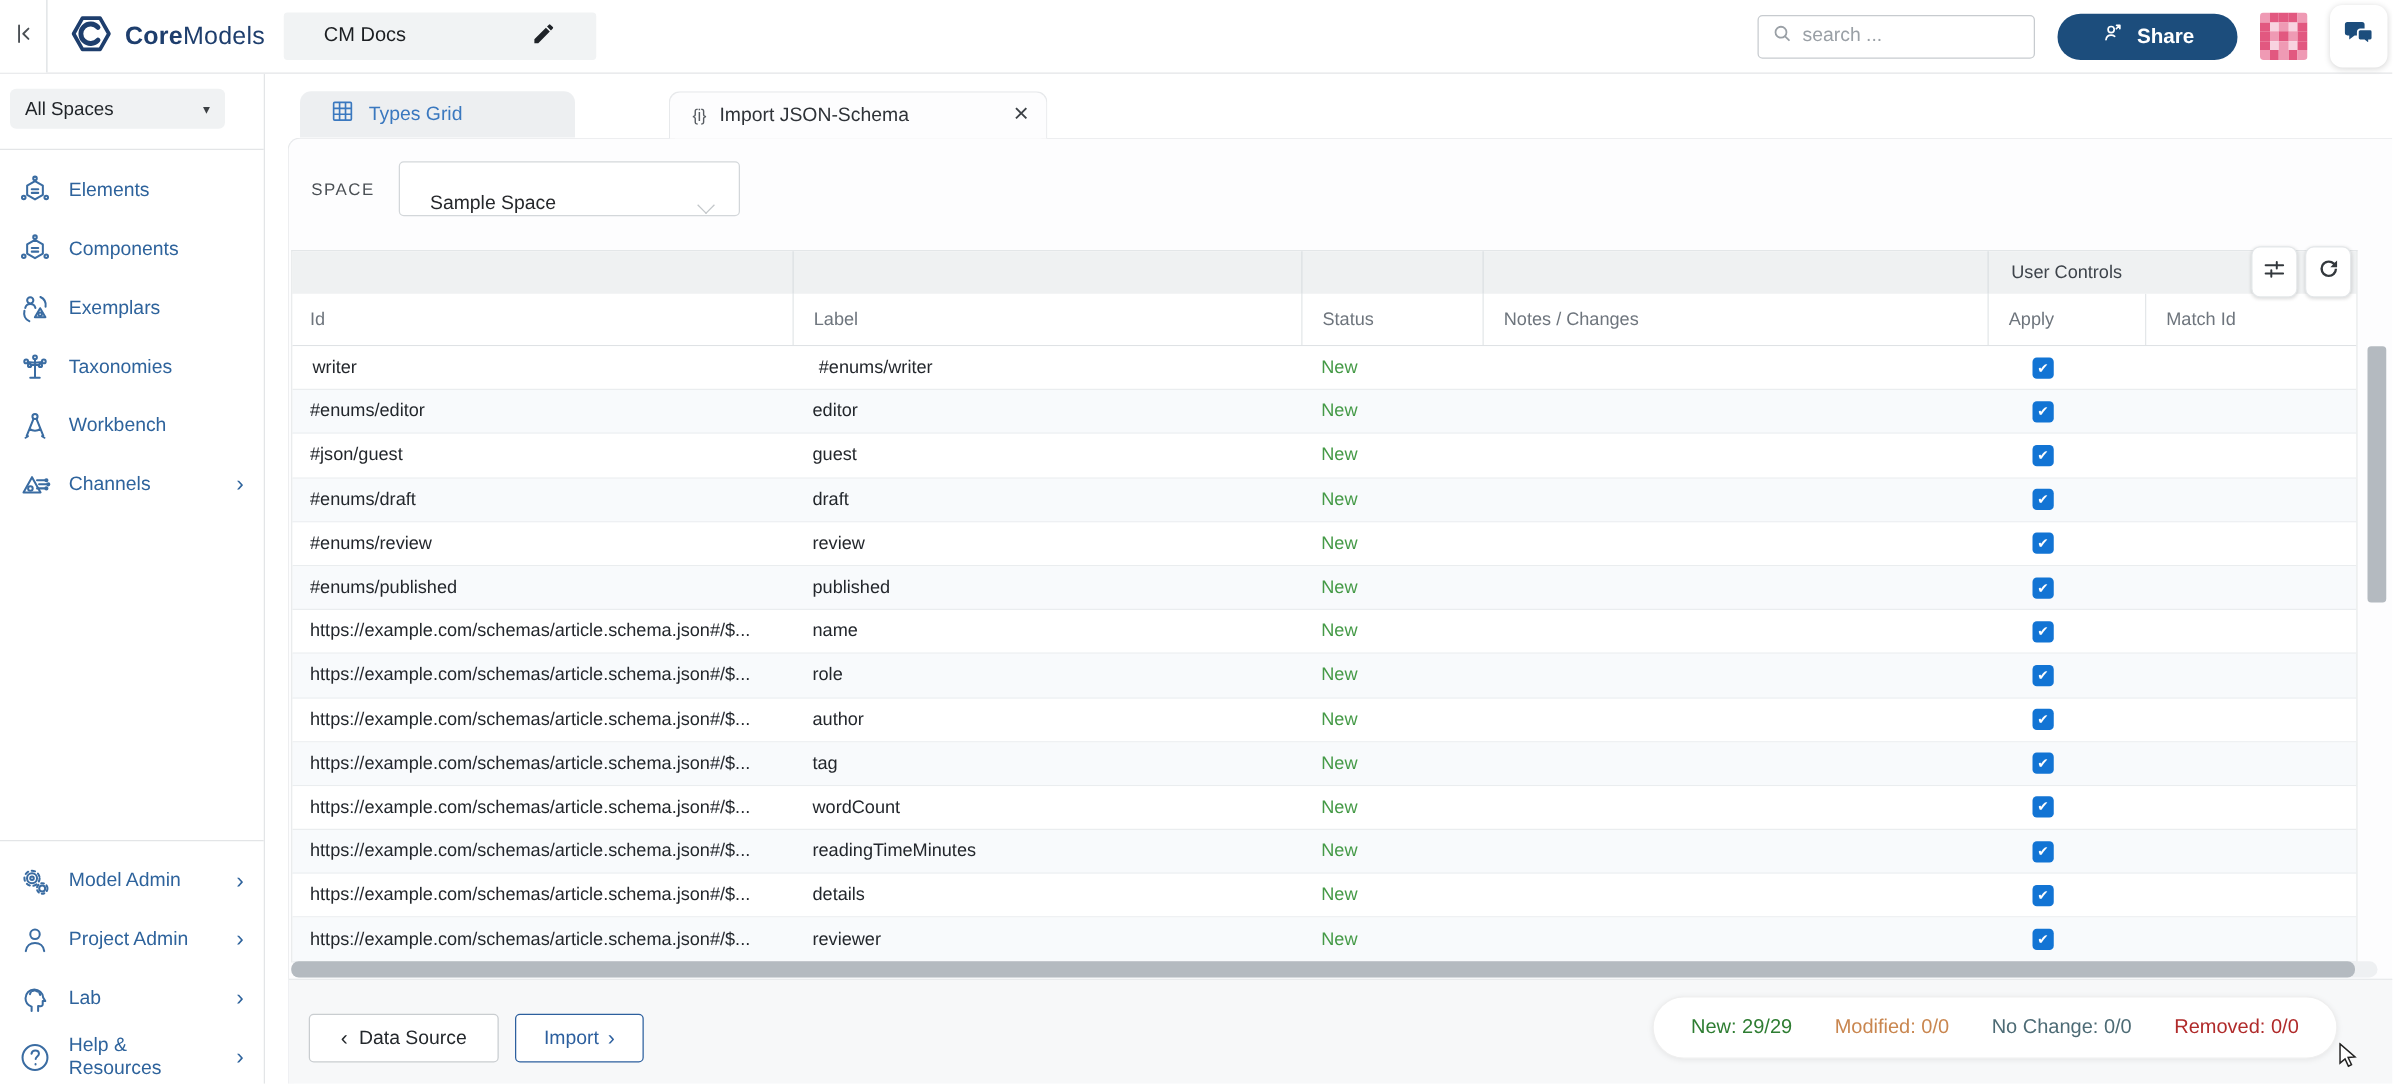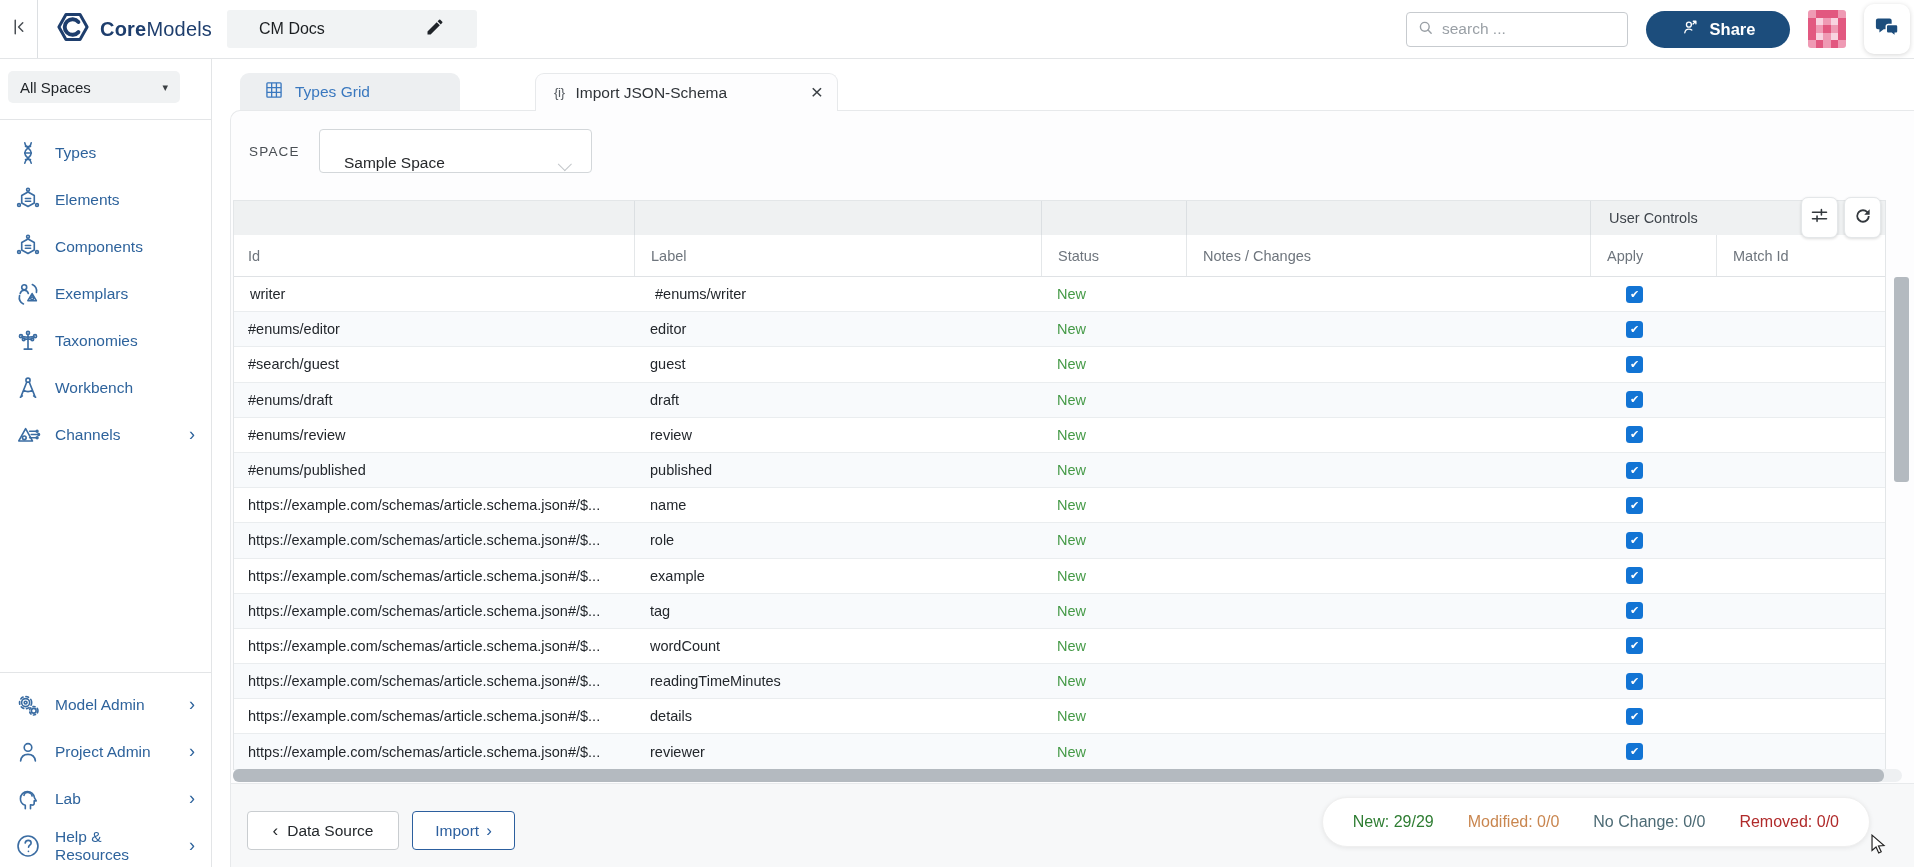--- a/index.html
+++ b/index.html
@@ -165,30 +165,20 @@
   <div class="sidebar">
     <div class="spaces">
       <span>All Spaces</span>
       <span class="caret">▾</span>
     </div>
     <div class="side-div d1"></div>
     <div class="nav top-nav">
         <div class="nav-item">
           <span class="nicon">
             <svg width="26" height="26" viewBox="0 0 24 24" fill="none" stroke="#3a6ca2" stroke-width="1.5" stroke-linecap="round" stroke-linejoin="round">
-              <path d="M9 2.5c0 4.5 6 5 6 9.5s-6 5-6 9.5"></path>
-              <path d="M15 2.5c0 4.5-6 5-6 9.5s6 5 6 9.5"></path>
-              <path d="M9.7 6h4.6M9.7 18h4.6M9 12h6"></path>
-            </svg>
-          </span>
-          <span class="lbl">Types</span>
-        </div>
-        <div class="nav-item">
-          <span class="nicon">
-            <svg width="26" height="26" viewBox="0 0 24 24" fill="none" stroke="#3a6ca2" stroke-width="1.5" stroke-linecap="round" stroke-linejoin="round">
               <path d="M12 4.6l5.8 3.3v6.8L12 18l-5.8-3.3V7.9z"></path>
               <path d="M9.6 10.6h4.8M9.6 13.2h4.8"></path>
               <circle cx="12" cy="2.5" r="1.3"></circle>
               <circle cx="20.3" cy="16.6" r="1.3"></circle>
               <circle cx="3.7" cy="16.6" r="1.3"></circle>
             </svg>
           </span>
           <span class="lbl">Elements</span>
         </div>
         <div class="nav-item">
@@ -374,21 +364,21 @@
               <div class="c c-id w0">#enums/editor</div>
               <div class="c w1">editor</div>
               <div class="c w2 c-status">New</div>
               <div class="c w3"></div>
               <div class="c w4">
                 <span class="cb">✔</span>
               </div>
               <div class="c w5"></div>
             </div>
             <div class="trow">
-              <div class="c c-id w0">#search/guest</div>
+              <div class="c c-id w0">#json/guest</div>
               <div class="c w1">guest</div>
               <div class="c w2 c-status">New</div>
               <div class="c w3"></div>
               <div class="c w4">
                 <span class="cb">✔</span>
               </div>
               <div class="c w5"></div>
             </div>
             <div class="trow alt">
               <div class="c c-id w0">#enums/draft</div>
@@ -435,21 +425,21 @@
               <div class="c w1">role</div>
               <div class="c w2 c-status">New</div>
               <div class="c w3"></div>
               <div class="c w4">
                 <span class="cb">✔</span>
               </div>
               <div class="c w5"></div>
             </div>
             <div class="trow">
               <div class="c c-id w0">https://example.com/schemas/article.schema.json#/$...</div>
-              <div class="c w1">example</div>
+              <div class="c w1">author</div>
               <div class="c w2 c-status">New</div>
               <div class="c w3"></div>
               <div class="c w4">
                 <span class="cb">✔</span>
               </div>
               <div class="c w5"></div>
             </div>
             <div class="trow alt">
               <div class="c c-id w0">https://example.com/schemas/article.schema.json#/$...</div>
               <div class="c w1">tag</div>

